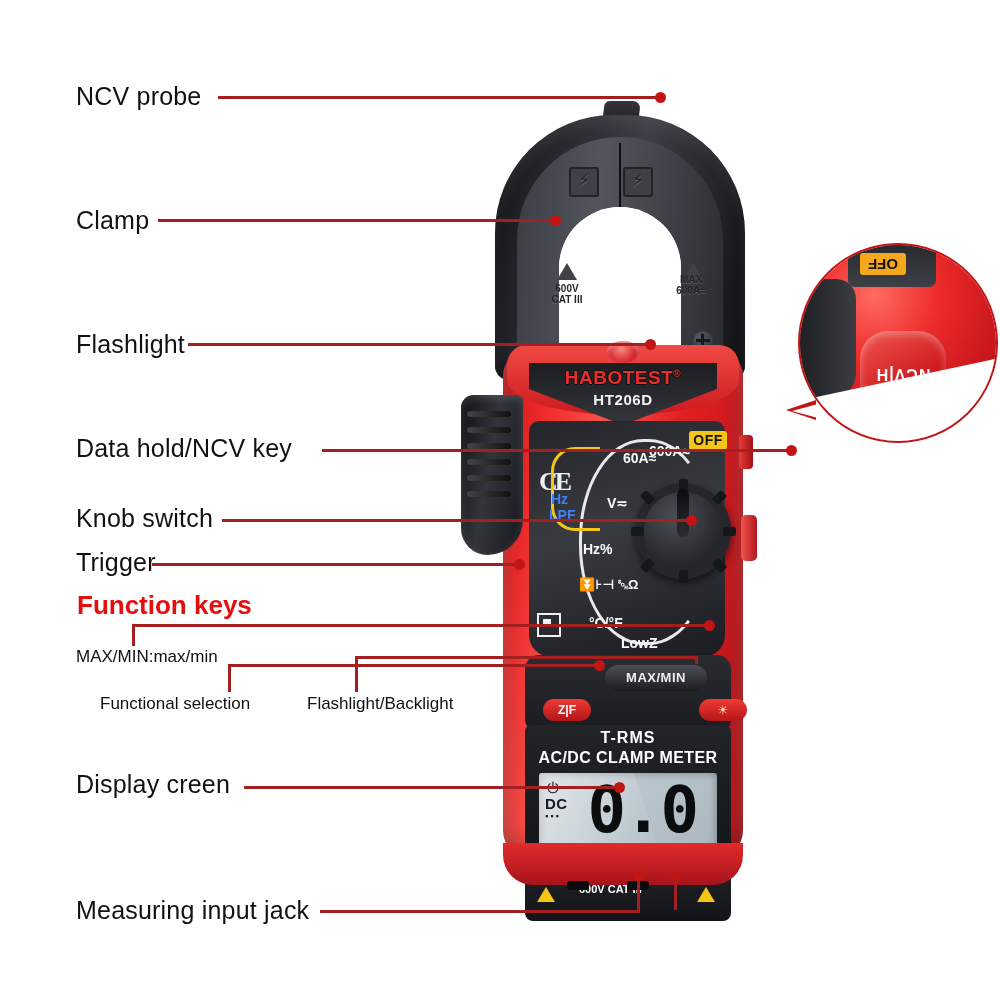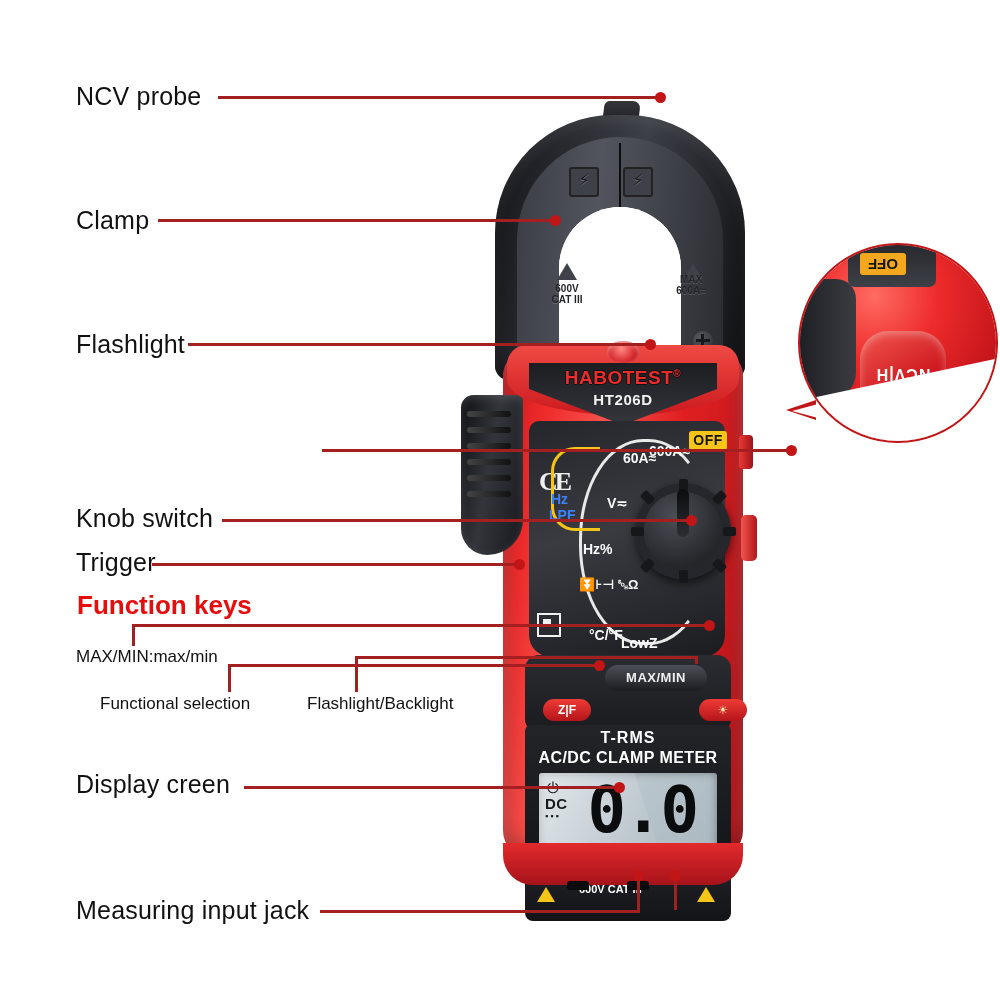--- a/index.html
+++ b/index.html
@@ -230,21 +230,21 @@
     <div class="arc"></div>
     <div class="arc-y"></div>
 
     <div class="dm" style="left:194px;top:348px;">600A≈</div>
     <div class="dm" style="left:168px;top:355px;">60A≈</div>
     <div class="dm" style="left:152px;top:400px;">V≂</div>
     <div class="dm y" style="left:96px;top:396px;">Hz</div>
     <div class="dm y" style="left:94px;top:412px;">LPF</div>
     <div class="dm" style="left:128px;top:446px;">Hz%</div>
     <div class="dm" style="left:124px;top:482px;font-size:13px;">⏬⊦⊣ ␁Ω</div>
-    <div class="dm" style="left:134px;top:520px;margin-top:12px;">°C/°F</div>
+    <div class="dm" style="left:134px;top:520px;">°C/°F</div>
     <div class="dm" style="left:166px;top:540px;">LowZ</div>
     <div class="sq-icon"></div>
 
     <div class="knob">
       <div class="knob-tooth" style="left:44px;top:-4px;"></div>
       <div class="knob-tooth" style="left:80px;top:8px;transform:rotate(45deg);"></div>
       <div class="knob-tooth" style="left:90px;top:42px;transform:rotate(90deg);"></div>
       <div class="knob-tooth" style="left:80px;top:76px;transform:rotate(135deg);"></div>
       <div class="knob-tooth" style="left:44px;top:87px;"></div>
       <div class="knob-tooth" style="left:8px;top:76px;transform:rotate(45deg);"></div>
@@ -294,20 +294,21 @@
     <div class="bub-pad"></div>
     <div class="bub-off">OFF</div>
     <div class="bub-btn"></div>
     <div class="bub-ncv">NCV|H</div>
     <div class="bub-white"></div>
   </div>
 
   <div class="lbl big" style="left:76px;top:84px;">NCV  probe</div>
   <div class="lbl big" style="left:76px;top:208px;">Clamp</div>
   <div class="lbl big" style="left:76px;top:332px;">Flashlight</div>
+  <div class="lbl big" style="left:76px;top:436px;">Data  hold/NCV  key</div>
   <div class="lbl big" style="left:76px;top:506px;">Knob  switch</div>
   <div class="lbl big" style="left:76px;top:550px;">Trigger</div>
   <div class="lbl red" style="left:77px;top:592px;">Function  keys</div>
   <div class="lbl small" style="left:76px;top:648px;">MAX/MIN:max/min</div>
   <div class="lbl small" style="left:76px;top:695px;margin-left:24px;">Functional  selection</div>
   <div class="lbl small" style="left:307px;top:695px;">Flashlight/Backlight</div>
   <div class="lbl big" style="left:76px;top:772px;">Display  creen</div>
   <div class="lbl big" style="left:76px;top:898px;">Measuring  input  jack</div>
 
   <div class="ln h" style="left:218px;top:96px;width:443px;"></div>

